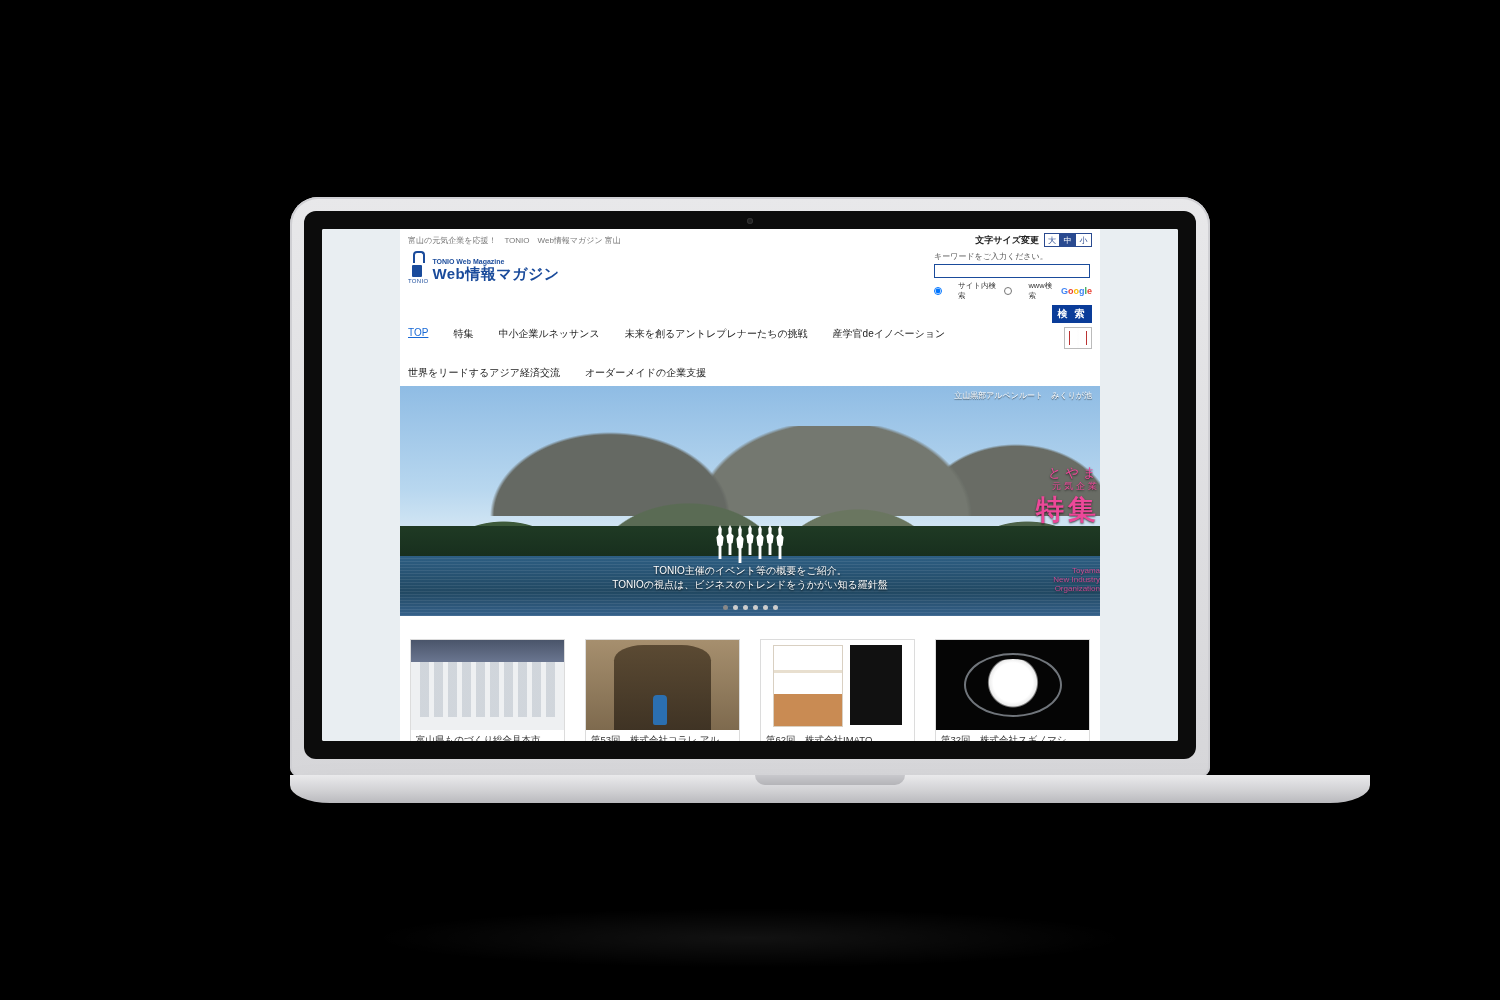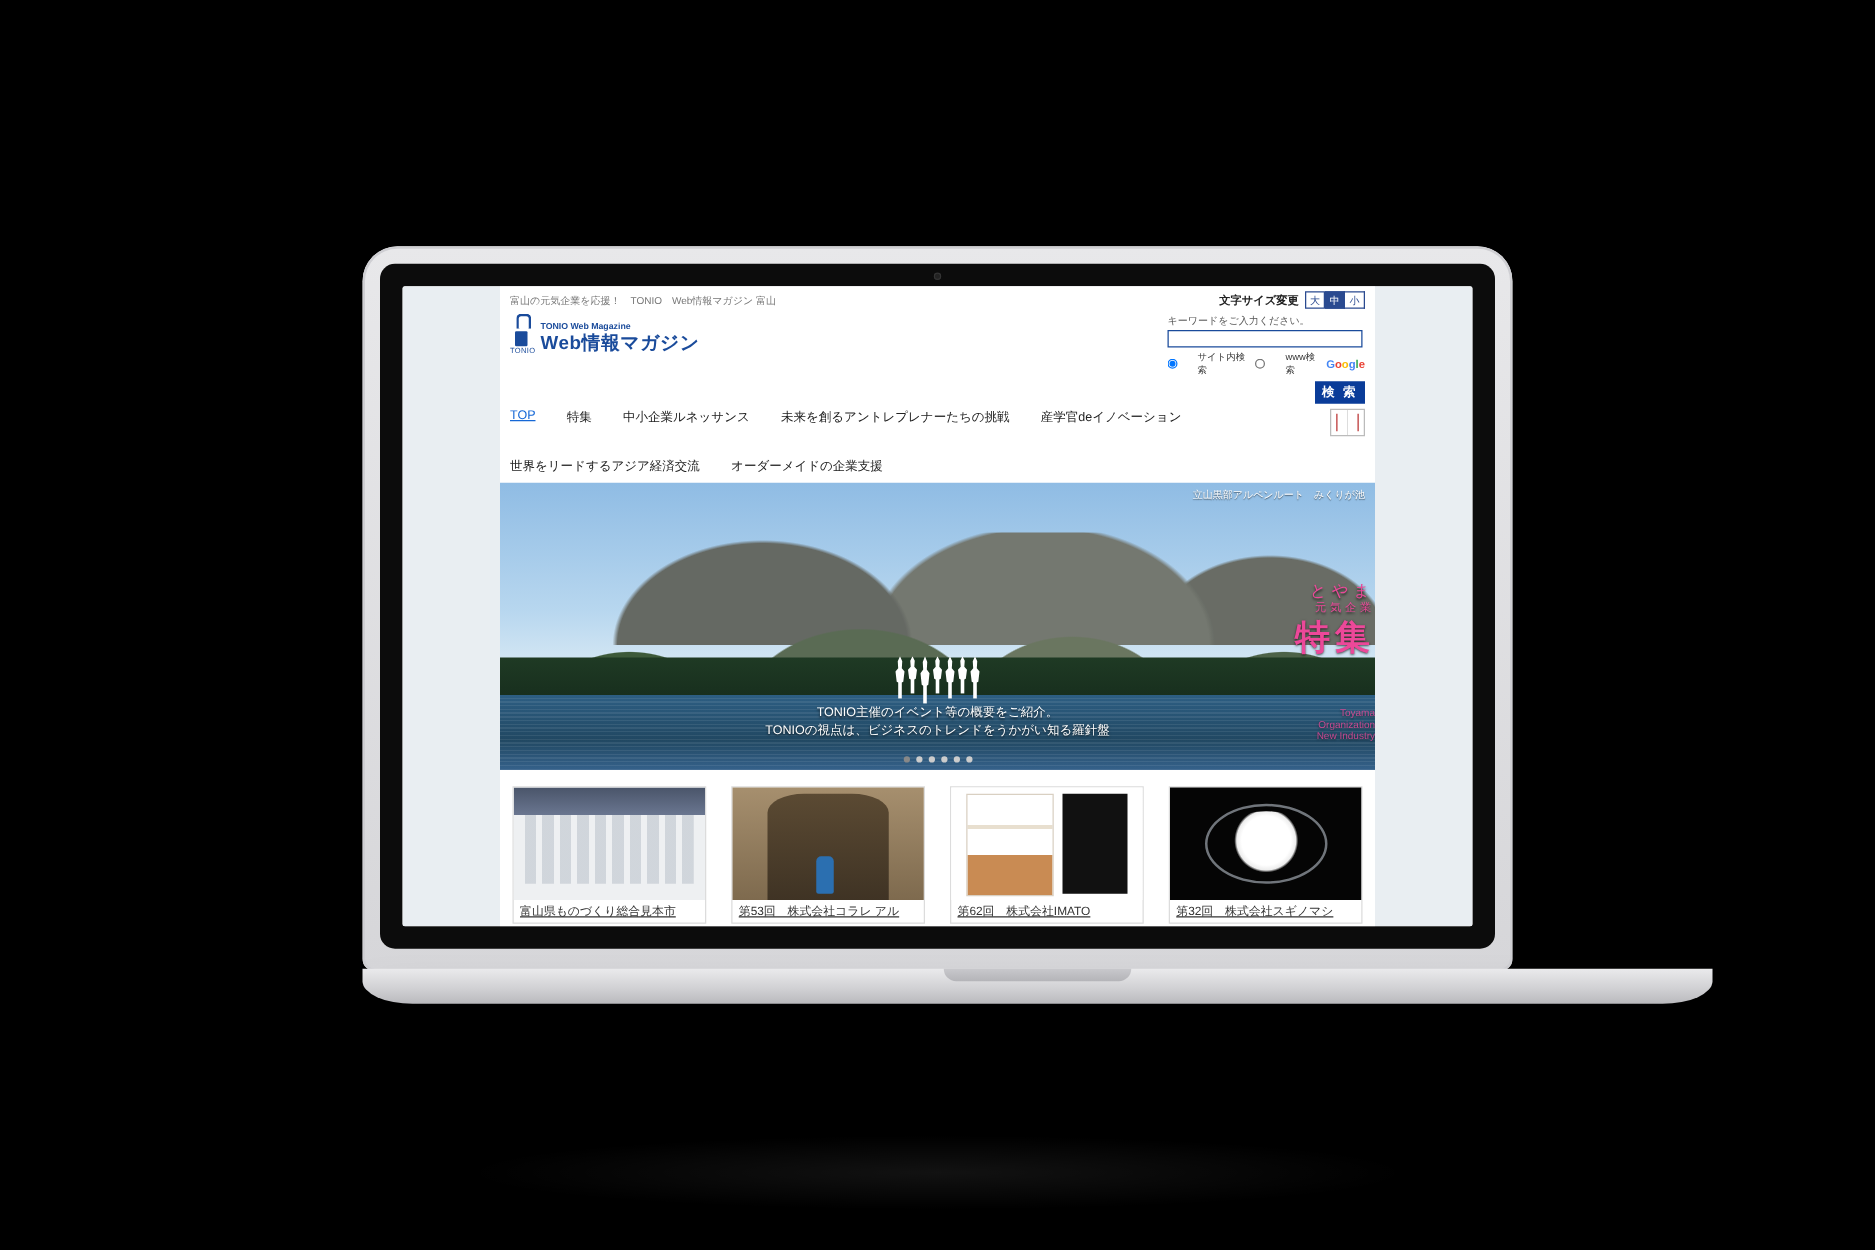--- a/index.html
+++ b/index.html
@@ -86,21 +86,21 @@
   .hero-center .people { height:40px; display:flex; justify-content:center; gap:-4px; margin-top:-4px;}
   .silh { width:12px; height:30px; background:#fff; clip-path:polygon(50% 0,65% 12%,62% 28%,80% 36%,72% 60%,62% 62%,62% 100%,38% 100%,38% 62%,28% 60%,20% 36%,38% 28%,35% 12%); margin:0 -1px; transform-origin:bottom; }
   .silh:nth-child(odd){height:34px;} .silh:nth-child(3){height:38px;}
   .hero-center .en { font-size:8px; opacity:.8; line-height:1.1; margin-top:2px;margin-left:48px;}
   .hero-sub { position:absolute; left:0; right:0; bottom:24px; text-align:center; color:#fff; font-size:10px; text-shadow:0 1px 2px rgba(0,0,0,.8); line-height:1.4;}
   .dots { position:absolute; bottom:6px; left:0; right:0; display:flex; justify-content:center; gap:5px;}
   .dot { width:5px; height:5px; border-radius:50%; background:#ccc; cursor:pointer;}
   .dot.active { background:#888; }
 
   
-  .cards { display:flex; gap:20px; padding:13px 10px 0; }
+  .cards { display:flex; gap:20px; padding:23px 10px 0; }
   .card { flex:1; border:1px solid #dcdcdc; background:#fff; cursor:pointer;}
   .thumb { height:90px; background:#ddd; position:relative; overflow:hidden;}
   .card a { display:block; font-size:9.5px; color:#333; text-decoration:underline; padding:4px 5px 2px; line-height:1.3;}
   
   .th-expo { background:
      linear-gradient(#eef0f2,#eef0f2);
   }
   .th-expo::before{content:"";position:absolute;left:6%;right:6%;top:10%;bottom:15%;background:
      repeating-linear-gradient(90deg,#c9cfd6 0 9px,#eef0f2 9px 14px); opacity:.8;}
   .th-expo::after{content:"";position:absolute;top:0;left:0;right:0;height:24%;background:linear-gradient(#4a556a,#6a7690);}
@@ -195,22 +195,22 @@
                     <div class="silh"></div>
                       <div class="silh"></div>
                       <div class="silh"></div>
                       <div class="silh"></div>
                       <div class="silh"></div>
                       <div class="silh"></div>
                       <div class="silh"></div>
                   </div>
                   <div class="en">
                     <div>Toyama</div>
+                    <div>New Industry</div>
                     <div>Organization</div>
-                    <div>New Industry</div>
                   </div>
                 </div>
                 <div class="hero-sub">
                   <div>TONIO主催のイベント等の概要をご紹介。</div>
                   <div>TONIOの視点は、ビジネスのトレンドをうかがい知る羅針盤</div>
                 </div>
                 <div class="dots">
                   <div class="dot active"></div>
                   <div class="dot"></div>
                   <div class="dot"></div>

